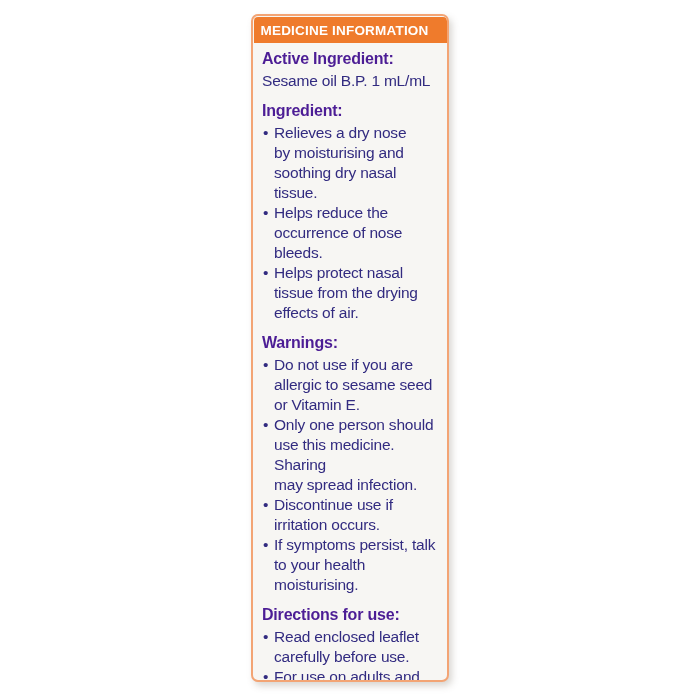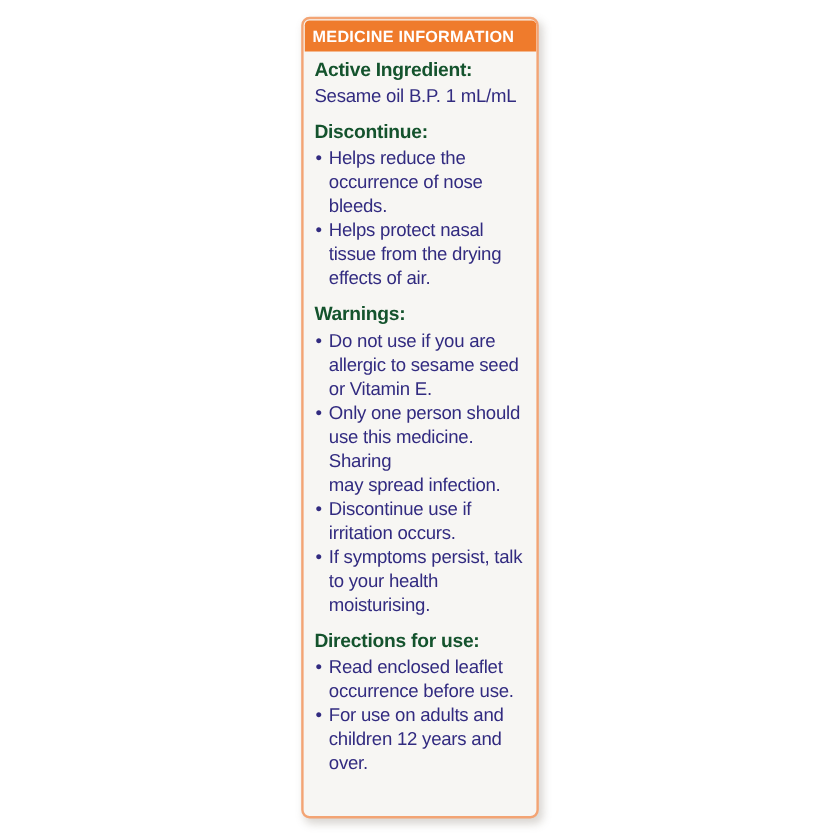--- a/index.html
+++ b/index.html
@@ -42,21 +42,21 @@
   }
   .panel-content {
     padding: 4px 7px 0 9px;
     color: #322b80;
     font-size: 15.5px;
     line-height: 20px;
     letter-spacing: -0.2px;
   }
   .section { margin: 0; }
   .section-heading {
-    color: #14532d;
+    color: #4c1d95;
     font-weight: bold;
     font-size: 16px;
     margin: 10px 0 2px 0;
   }
   .section:first-child .section-heading { margin-top: 2px; }
   .section-body {
     margin: 0;
     white-space: pre-line;
   }
   ul.bullets {
@@ -85,22 +85,25 @@
     <div class="panel-header">MEDICINE INFORMATION</div>
 
     <div class="panel-content">
 
       <div class="section">
         <div class="section-heading">Active Ingredient:</div>
         <div class="section-body">Sesame oil B.P. 1 mL/mL</div>
       </div>
 
       <div class="section">
-        <div class="section-heading">Discontinue:</div>
+        <div class="section-heading">Ingredient:</div>
         <ul class="bullets">
+          <li>Relieves a dry nose
+by moisturising and
+soothing dry nasal tissue.</li>
           <li>Helps reduce the
 occurrence of nose bleeds.</li>
           <li>Helps protect nasal
 tissue from the drying
 effects of air.</li>
         </ul>
       </div>
 
       <div class="section">
         <div class="section-heading">Warnings:</div>
@@ -115,21 +118,21 @@
 irritation occurs.</li>
           <li>If symptoms persist, talk
 to your health moisturising.</li>
         </ul>
       </div>
 
       <div class="section">
         <div class="section-heading">Directions for use:</div>
         <ul class="bullets">
           <li>Read enclosed leaflet
-occurrence before use.</li>
+carefully before use.</li>
           <li>For use on adults and
 children 12 years and over.</li>
 
         </ul>
       </div>
 
     </div>
   </div>
 </div>
 

